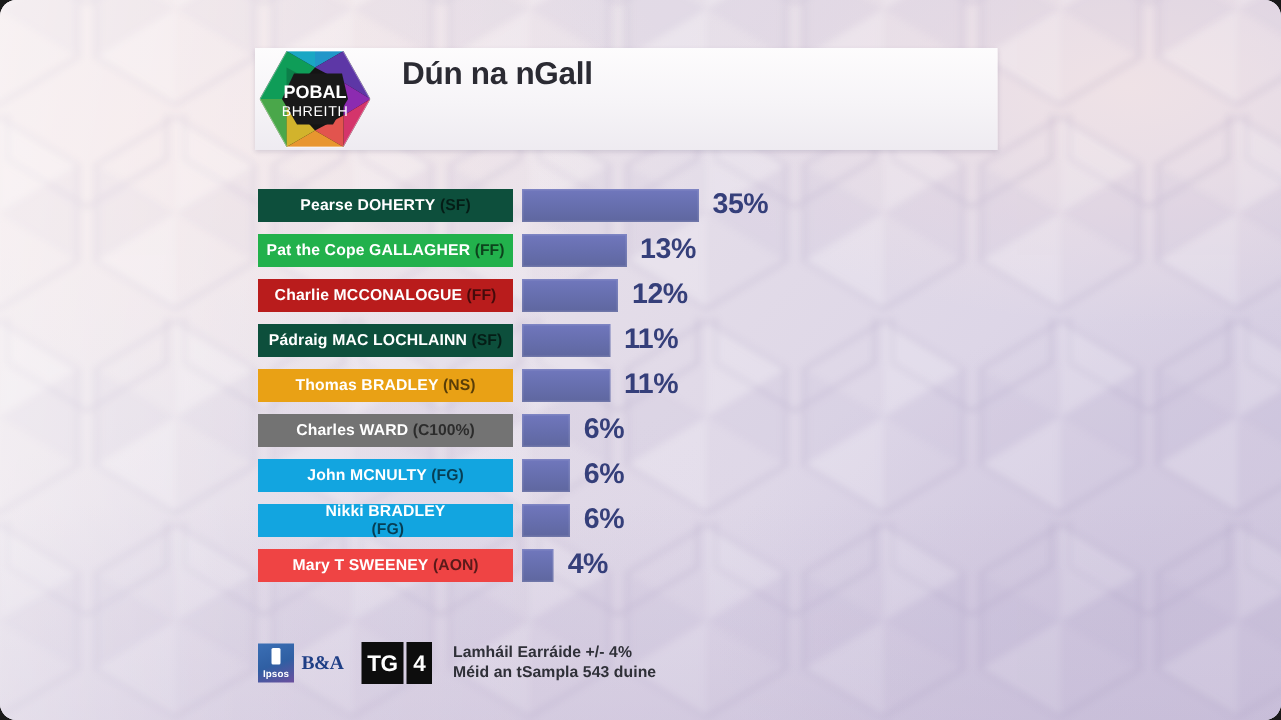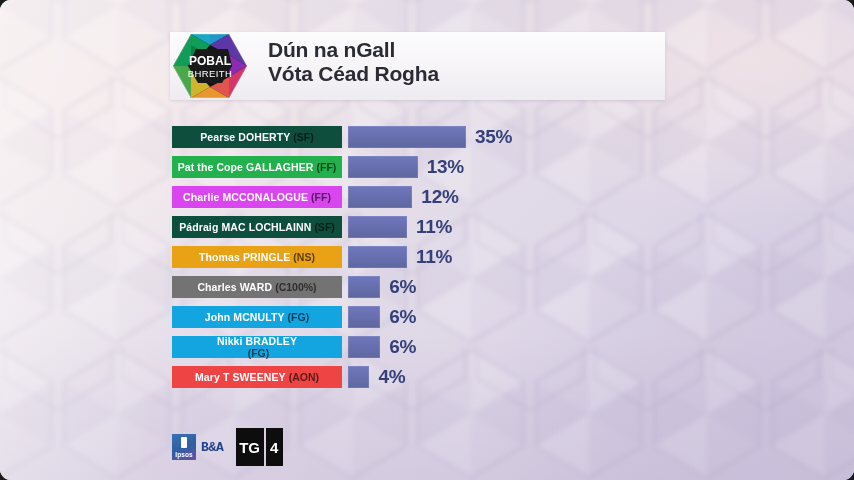--- a/index.html
+++ b/index.html
@@ -163,38 +163,38 @@
   #ipsos-mark .wordmark {
     position: relative;
     z-index: 2;
     font-size: 6.5px;
     font-weight: bold;
     color: #ffffff;
     margin-bottom: 2px;
     letter-spacing: 0.1px;
   }
   #ba-mark {
-    font-family: Liberation Mono, monospace;
+    font-family: Liberation Serif, serif;
     font-size: 13px;
     font-weight: bold;
     color: #1f3f86;
     margin-left: 5px;
     letter-spacing: -0.3px;
   }
   #tg4-logo {
     display: flex;
     align-items: center;
     margin-left: 12px;
   }
   .tg4-box {
     background: #0d0d0d;
     color: #ffffff;
     font-size: 15px;
     font-weight: bold;
-    height: 38px;
+    height: 28px;
     display: flex;
     align-items: center;
     justify-content: center;
     letter-spacing: -0.2px;
   }
   #tg4-tg { width: 28px; }
   #tg4-4  { width: 17px; margin-left: 2px; }
   #footnote {
     margin-left: 14px;
     line-height: 1.22;
@@ -261,21 +261,20 @@
       <polygon points="19,12 38,22 19,33" fill="#0c7a46" opacity="0.85"></polygon>
       <polygon points="24,16 56,16 60,33 50,50 26,50 16,33" fill="#191919"></polygon>
     </g>
     <polygon points="19,1 57,1 75,33 57,65 19,65 1,33" fill="none" stroke="#ffffff" stroke-width="1.2" opacity="0.35"></polygon>
     <text x="38" y="32" text-anchor="middle" fill="#ffffff" font-family="Liberation Sans, sans-serif" font-size="12" font-weight="bold">POBAL</text>
     <text x="38" y="44" text-anchor="middle" fill="#ffffff" font-family="Liberation Sans, sans-serif" font-size="9.5" font-weight="normal" letter-spacing="0.4">BHREITH</text>
   </svg>
 
   <div id="header-text">
     <div class="hdr-line">Dún na nGall</div>
-    <div class="hdr-line">Vóta Céad Rogha</div>
   </div>
 
   <div id="chart">
       <div class="row">
         <div class="namebox" style="background: rgb(13, 79, 60);">
           <span class="nm">Pearse DOHERTY</span>
           <span class="pty">(SF)</span>
         </div>
         <div class="bar-wrap">
           <div class="bar" style="width: 118px;"></div>
@@ -286,42 +285,42 @@
         <div class="namebox" style="background: rgb(34, 177, 76);">
           <span class="nm">Pat the Cope GALLAGHER</span>
           <span class="pty">(FF)</span>
         </div>
         <div class="bar-wrap">
           <div class="bar" style="width: 69.7273px;"></div>
           <div class="pct">13%</div>
         </div>
       </div>
       <div class="row">
-        <div class="namebox" style="background: #d946ef;">
+        <div class="namebox" style="background: #b91c1c;">
           <span class="nm">Charlie MCCONALOGUE</span>
           <span class="pty">(FF)</span>
         </div>
         <div class="bar-wrap">
           <div class="bar" style="width: 64.3636px;"></div>
           <div class="pct">12%</div>
         </div>
       </div>
       <div class="row">
         <div class="namebox" style="background: rgb(13, 79, 60);">
           <span class="nm">Pádraig MAC LOCHLAINN</span>
           <span class="pty">(SF)</span>
         </div>
         <div class="bar-wrap">
           <div class="bar" style="width: 59px;"></div>
           <div class="pct">11%</div>
         </div>
       </div>
       <div class="row">
         <div class="namebox" style="background: rgb(233, 161, 21);">
-          <span class="nm">Thomas PRINGLE</span>
+          <span class="nm">Thomas BRADLEY</span>
           <span class="pty">(NS)</span>
         </div>
         <div class="bar-wrap">
           <div class="bar" style="width: 59px;"></div>
           <div class="pct">11%</div>
         </div>
       </div>
       <div class="row">
         <div class="namebox" style="background: #737373;">
           <span class="nm">Charles WARD</span>
@@ -372,16 +371,20 @@
         <div class="wordmark">Ipsos</div>
       </div>
       <div id="ba-mark">B&amp;A</div>
     </div>
 
     <div id="tg4-logo">
       <div class="tg4-box" id="tg4-tg">TG</div>
       <div class="tg4-box" id="tg4-4">4</div>
     </div>
 
+    <div id="footnote">
+      <div class="fn-line">Lamháil Earráide +/- 4%</div>
+      <div class="fn-line">Méid an tSampla 543 duine</div>
+    </div>
 
   </div>
 
 </div>
 
 </body></html>

